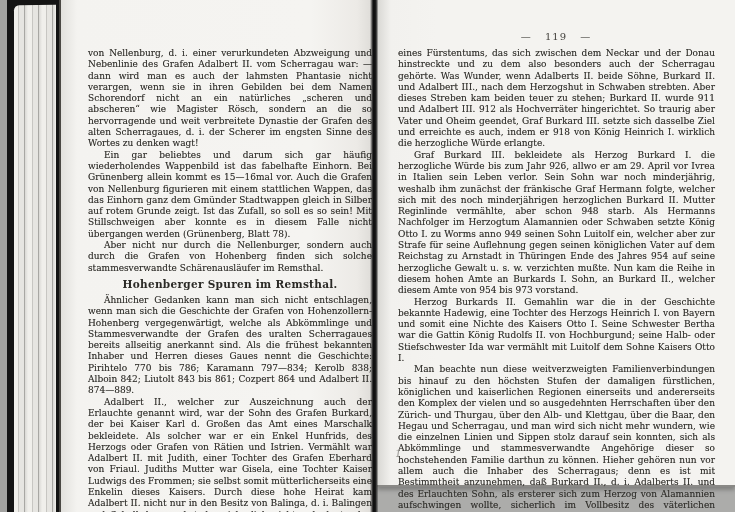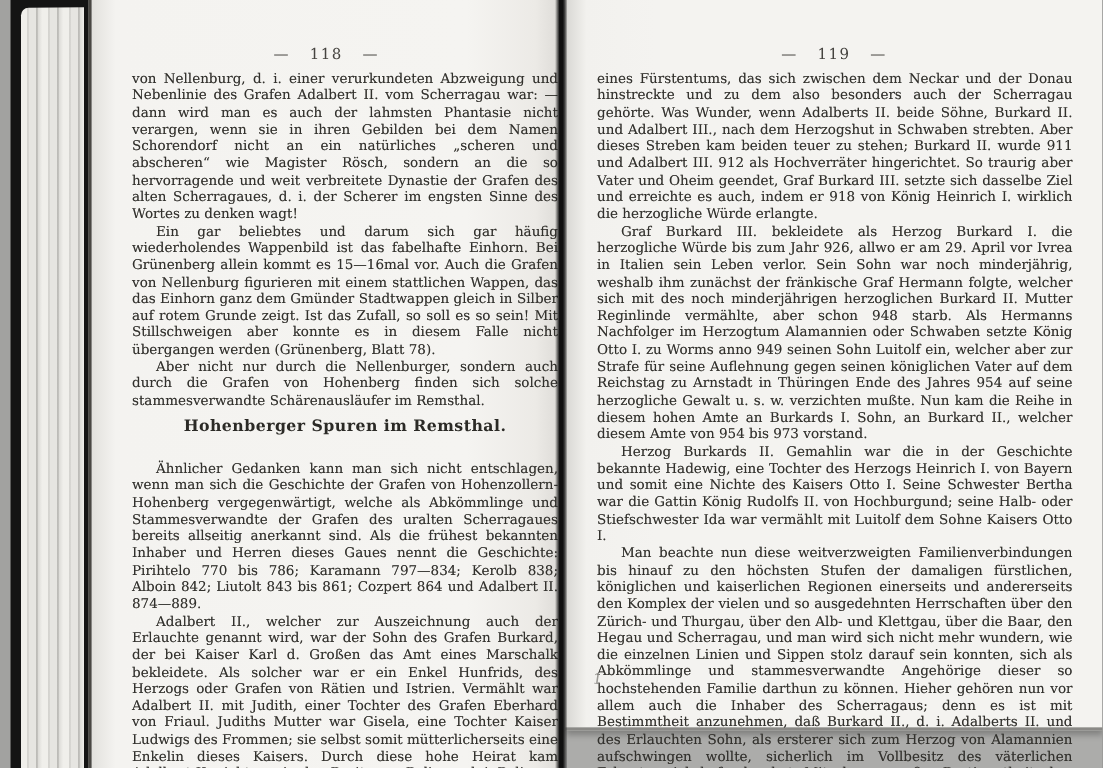--- a/index.html
+++ b/index.html
@@ -47,41 +47,40 @@
   .page-left .col{left:27px;width:284px;}
   .page-right .col{left:21px;width:317px;}
   .col p{
     margin:0;font-size:9px;line-height:11.3px;text-align:justify;
     hyphens:auto;-webkit-hyphens:auto;
     color:#32312d;
     text-shadow:0 0 0.3px rgba(40,38,34,0.45);
   }
   .ind{text-indent:16px;}
   .heading{
-    margin:4px 0 18px;font-size:10.5px;font-weight:bold;text-align:center;
+    margin:4px 0 5px;font-size:10.5px;font-weight:bold;text-align:center;
     color:#2b2a26;letter-spacing:0.3px;
   }
   .pencil{
     position:absolute;left:18px;top:448px;font-size:10px;color:#999894;
     transform:rotate(8deg);
   }
 </style>
 </head>
 <body>
 
 <div class="scene">
 
   <div class="scan-strip"></div>
 
   <div class="fore-edge">
     <div class="stripes"></div>
   </div>
 
   <div class="page page-left">
-    <div class="page-header">— 118 —</div>
     <div class="col">
       <p>von Nellenburg, d. i. einer verurkundeten Abzweigung und Nebenlinie des Grafen Adalbert II. vom Scherragau war: — dann wird man es auch der lahmsten Phantasie nicht verargen, wenn sie in ihren Gebilden bei dem Namen Schorendorf nicht an ein natürliches „scheren und abscheren“ wie Magister Rösch, sondern an die so hervorragende und weit verbreitete Dynastie der Grafen des alten Scherragaues, d. i. der Scherer im engsten Sinne des Wortes zu denken wagt!</p>
       <p class="ind">Ein gar beliebtes und darum sich gar häufig wiederholendes Wappenbild ist das fabelhafte Einhorn. Bei Grünenberg allein kommt es 15—16mal vor. Auch die Grafen von Nellenburg figurieren mit einem stattlichen Wappen, das das Einhorn ganz dem Gmünder Stadtwappen gleich in Silber auf rotem Grunde zeigt. Ist das Zufall, so soll es so sein! Mit Stillschweigen aber konnte es in diesem Falle nicht übergangen werden (Grünenberg, Blatt 78).</p>
       <p class="ind">Aber nicht nur durch die Nellenburger, sondern auch durch die Grafen von Hohenberg finden sich solche stammesverwandte Schärenausläufer im Remsthal.</p>
       <div class="heading">Hohenberger Spuren im Remsthal.</div>
       <p class="ind">Ähnlicher Gedanken kann man sich nicht entschlagen, wenn man sich die Geschichte der Grafen von Hohenzollern-Hohenberg vergegenwärtigt, welche als Abkömmlinge und Stammesverwandte der Grafen des uralten Scherragaues bereits allseitig anerkannt sind. Als die frühest bekannten Inhaber und Herren dieses Gaues nennt die Geschichte: Pirihtelo 770 bis 786; Karamann 797—834; Kerolb 838; Alboin 842; Liutolt 843 bis 861; Cozpert 864 und Adalbert II. 874—889.</p>
       <p class="ind">Adalbert II., welcher zur Auszeichnung auch der Erlauchte genannt wird, war der Sohn des Grafen Burkard, der bei Kaiser Karl d. Großen das Amt eines Marschalk bekleidete. Als solcher war er ein Enkel Hunfrids, des Herzogs oder Grafen von Rätien und Istrien. Vermählt war Adalbert II. mit Judith, einer Tochter des Grafen Eberhard von Friaul. Judiths Mutter war Gisela, eine Tochter Kaiser Ludwigs des Frommen; sie selbst somit mütterlicherseits eine Enkelin dieses Kaisers. Durch diese hohe Heirat kam Adalbert II. nicht nur in den Besitz von Balinga, d. i. Balingen und Schalksburg nebst der sicherlich nicht unbedeutenden dazu gehörigen Herrschaft, sondern des ganzen Scherragaues. Außer der Herrschaft über den Thurgau hatte er solche auch im Hegau, Klett- und Albgau, welche letzte drei Grafschaften rechts vom Rhein dem Thurgau gegenüber lagen. Durch diese gewannen seine Besitzungen den Umfang</p>
     </div>
   </div>
 

